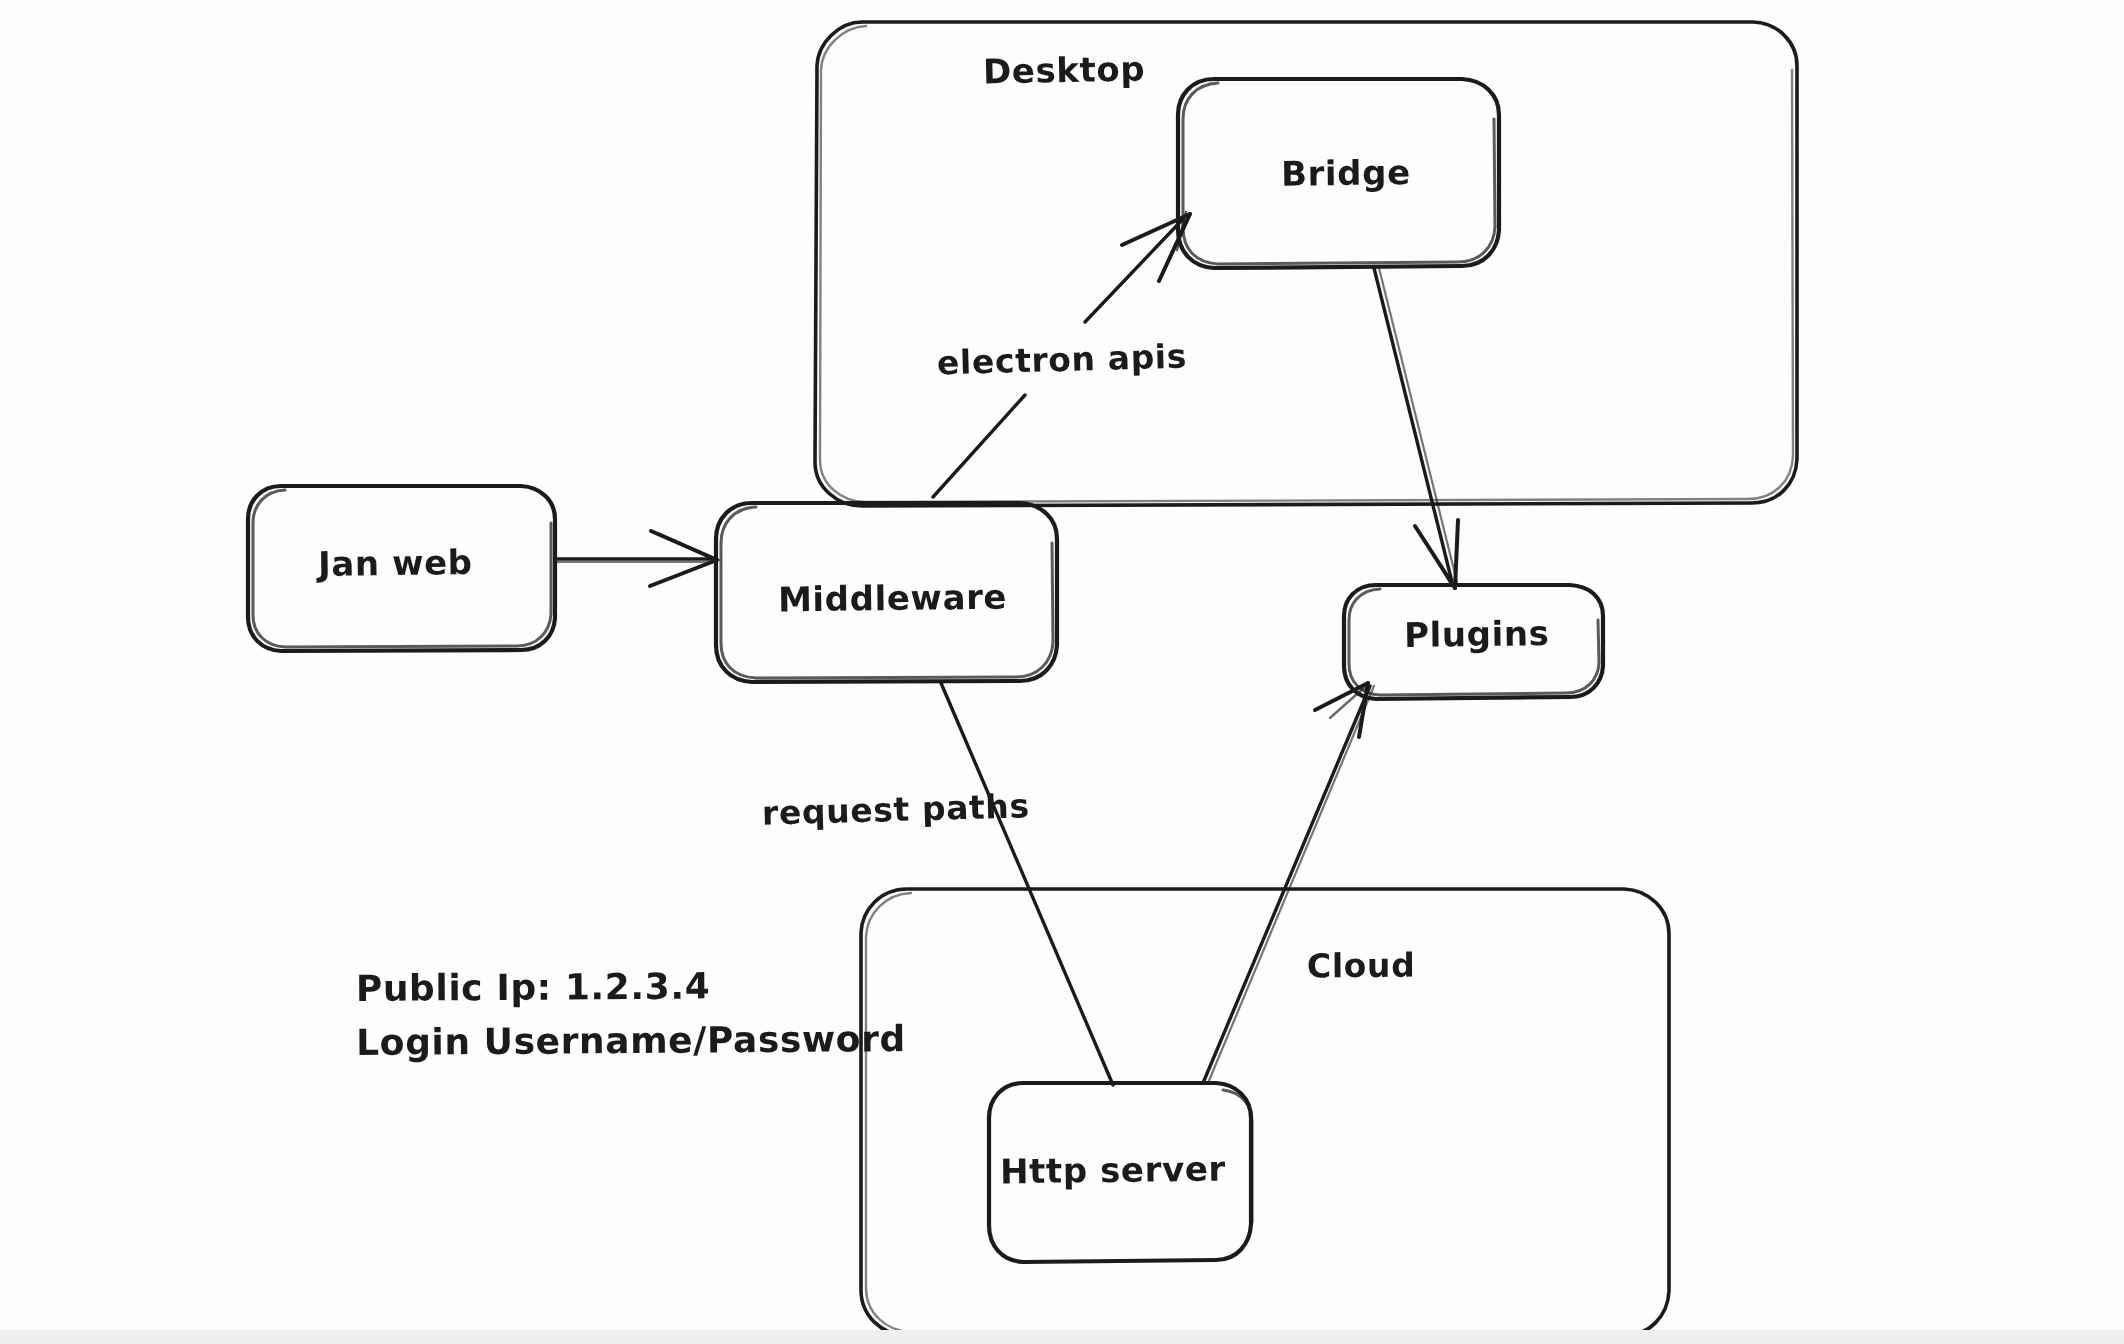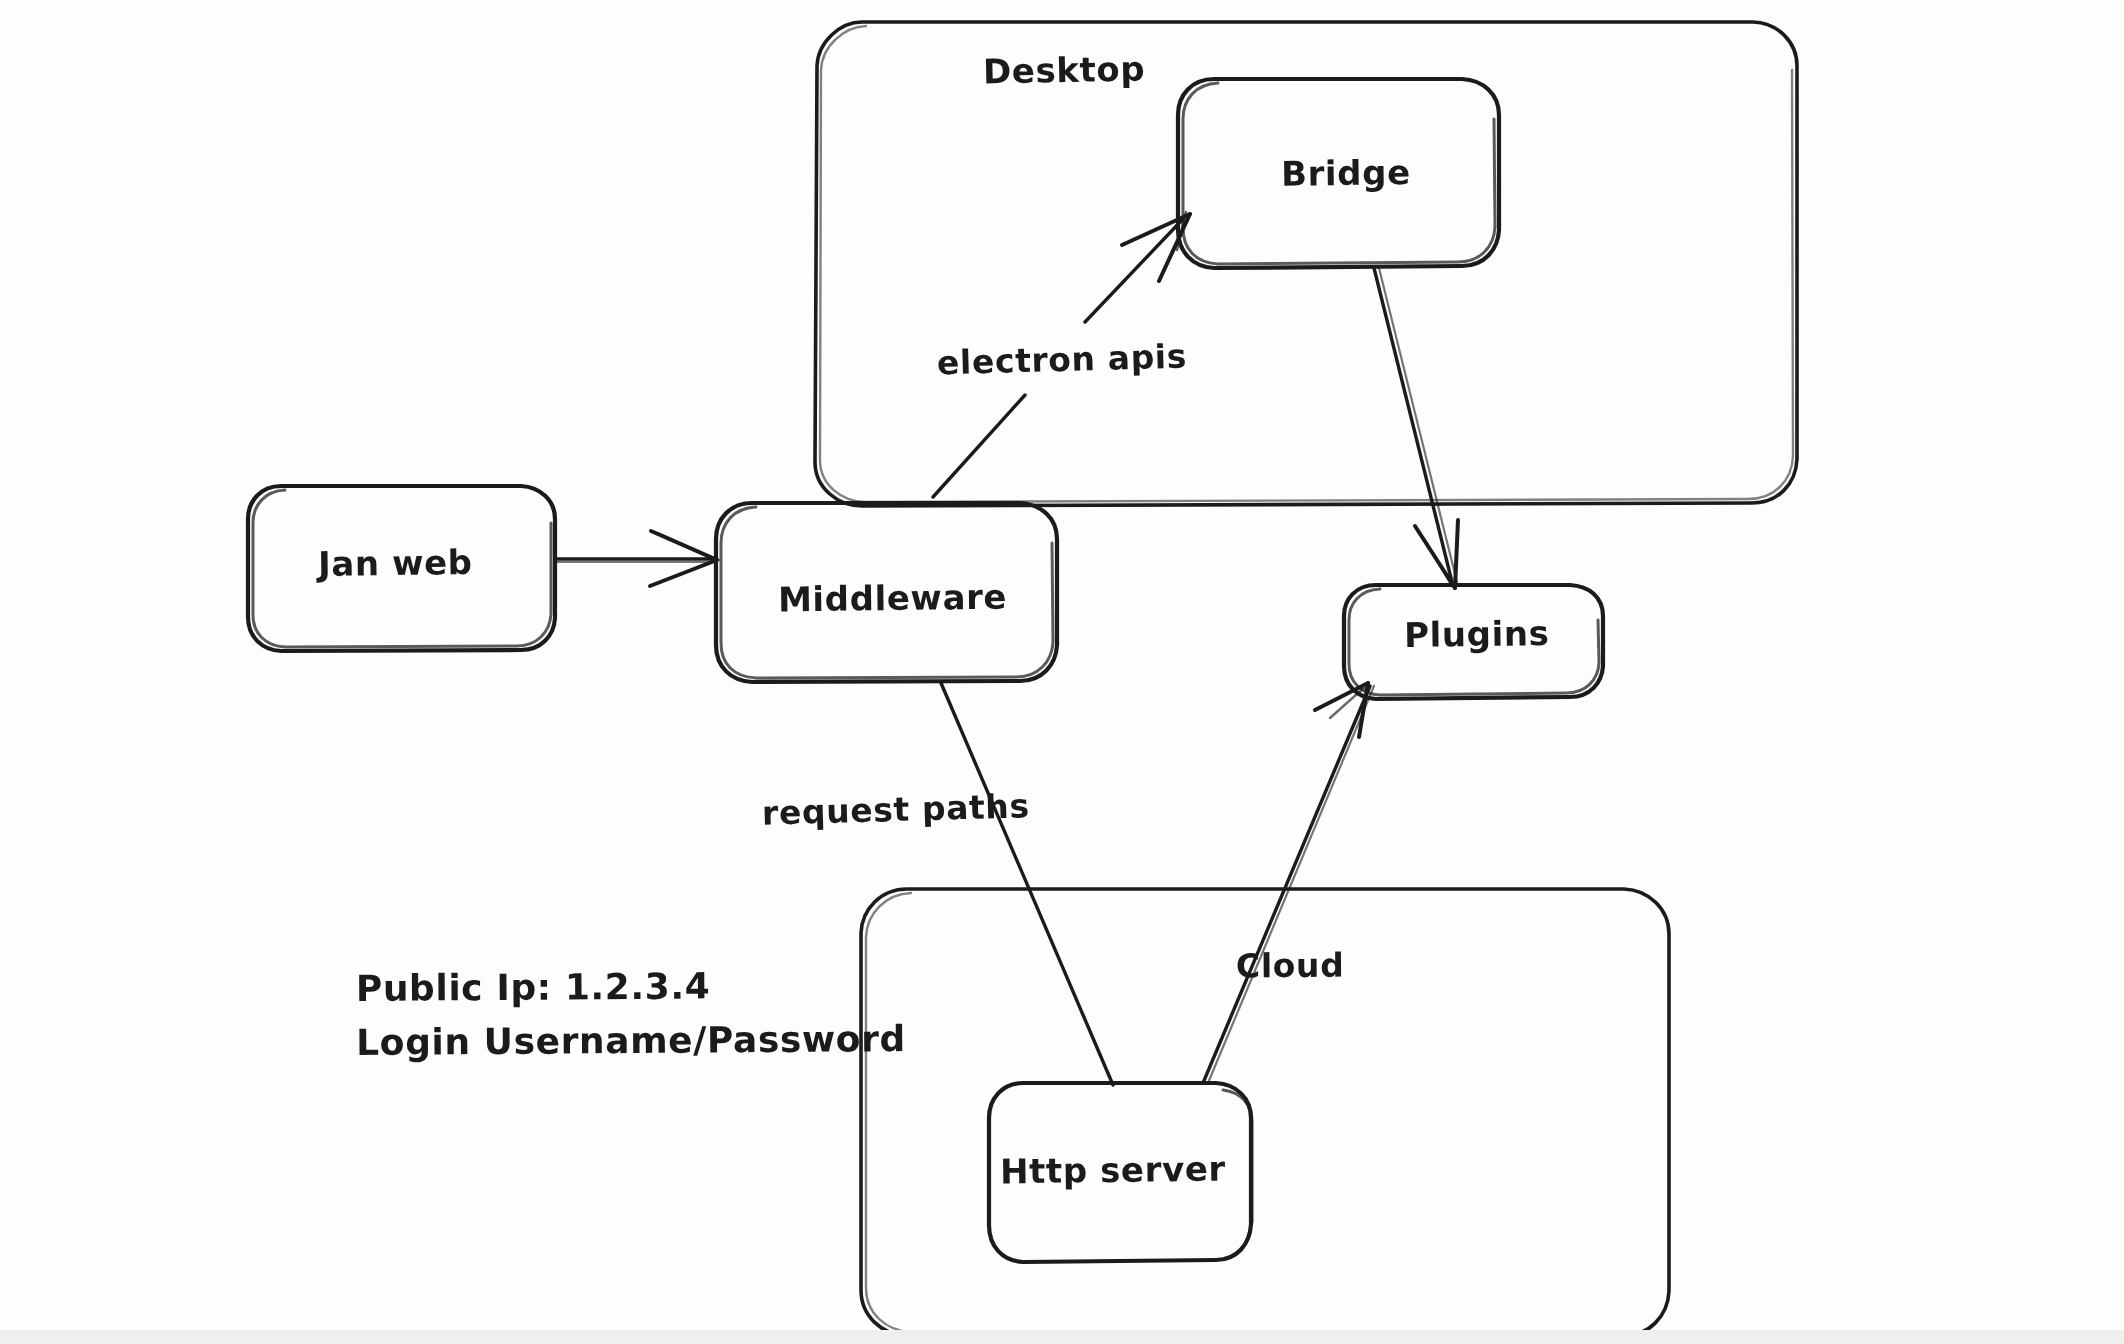--- a/index.html
+++ b/index.html
@@ -257,21 +257,21 @@
   <div class="label node tilt-b" style="left:1281px; top:153px;">Bridge</div>
 
   <div class="label node tilt-b" style="left:1404px; top:614px;">Plugins</div>
 
   <div class="label node tilt-b" style="left:1000px; top:1150px;">Http server</div>
 
   <div class="label edge tilt-c" style="left:937px; top:340px;">electron apis</div>
 
   <div class="label edge tilt-c" style="left:762px; top:790px;">request paths</div>
 
-  <div class="label edge tilt-d" style="left:1236px; top:946px;">Cloud</div>
+  <div class="label edge tilt-d" style="left:1307px; top:946px;">Cloud</div>
 
   <div class="label note tilt-d" style="left:356px; top:960px;">
     <span>Public Ip: 1.2.3.4</span>
     <span>Login Username/Password</span>
   </div>
 
   <div class="bottom-band"></div>
 
 </div>
 

